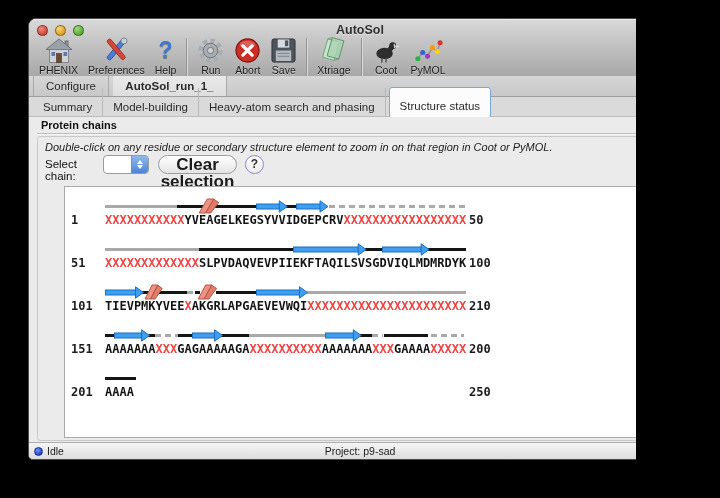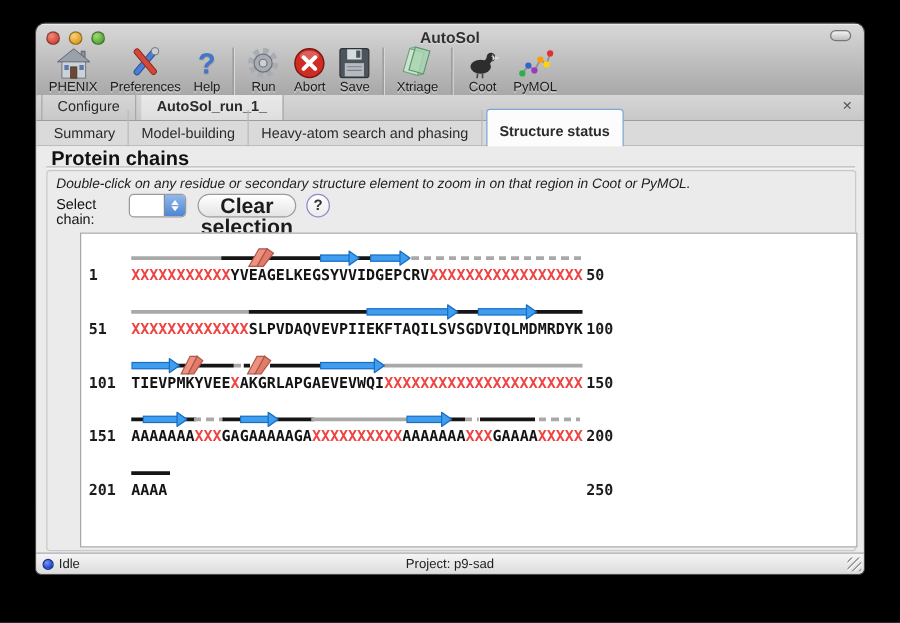--- a/index.html
+++ b/index.html
@@ -1,16 +1,16 @@
 <!DOCTYPE html>
 <html><head>
 <meta charset="utf-8">
 <style>
   html,body{margin:0;padding:0;background:#000;}
-  .stage{position:relative;width:720px;height:498px;background:#000;overflow:hidden;
+  .stage{position:relative;width:636px;height:498px;background:#000;overflow:hidden;
          font-family:"Liberation Sans",sans-serif;-webkit-font-smoothing:antialiased;}
   .window{position:absolute;left:28px;top:18px;width:664px;height:442px;
           background:#ebebeb;border-radius:8px 8px 5px 5px;overflow:hidden;
           box-shadow:0 8px 22px rgba(0,0,0,.75);border:1px solid #4a4a4a;box-sizing:border-box;}
   
   .header{position:absolute;left:0;top:0;right:0;height:57px;
           background:linear-gradient(#d9d9d9,#c7c7c7 35%,#a8a8a8);
           border-bottom:1px solid #8c8c8c;box-shadow:inset 0 1px 0 #ececec;}
   .title{position:absolute;left:0;right:0;top:4px;text-align:center;font-size:12.5px;
          font-weight:bold;color:#303030;text-shadow:0 1px 0 rgba(255,255,255,.5);}
@@ -34,25 +34,25 @@
            background:linear-gradient(#d6d6d6,#c8c8c8);border-bottom:1px solid #9e9e9e;box-sizing:border-box;}
   .mtab{display:inline-block;height:20px;line-height:20px;padding:0 12px;font-size:11.5px;color:#2b2b2b;
         border-right:1px solid #a8a8a8;vertical-align:top;}
   .mtab.first{border-left:1px solid #a8a8a8;margin-left:4px;}
   .mtab.active{background:linear-gradient(#e9e9e9,#dedede);font-weight:bold;}
   .tabclose{position:absolute;right:9px;top:3px;font-size:10px;color:#555;line-height:14px;}
   .tabrow2{position:absolute;left:0;top:78px;right:0;height:20px;background:#dadada;
            border-bottom:1px solid #bdbdbd;box-sizing:border-box;display:flex;align-items:center;padding-left:4px;}
   .stab{height:16px;line-height:16px;padding:11px 10px;font-size:11.5px;color:#2b2b2b;
         border-right:1px solid #b9b9b9;text-align:center;}
-  .stab.selected{background:#fcfcfc;border:1px solid #7ba7d7;border-radius:3px;font-weight:bold;
+  .stab.selected{background:#fcfcfc;border:1px solid #7ba7d7;border-radius:3px;font-weight:normal;
                  height:15px;line-height:15px;margin-left:3px;}
   
   .contentarea{position:absolute;left:0;top:98px;right:0;bottom:17px;background:#ebebeb;}
-  .heading{position:absolute;left:12px;top:2px;font-size:16px;font-weight:bold;color:#111;}
+  .heading{position:absolute;left:12px;top:2px;font-size:11px;font-weight:bold;color:#111;}
   .rule{position:absolute;left:8px;right:7px;top:16px;height:1px;background:#bdbdbd;box-shadow:0 1px 0 #f7f7f7;}
   .groupbox{position:absolute;left:8px;right:6px;top:19px;bottom:1px;border:1px solid #c9c9c9;
             border-radius:3px;box-sizing:border-box;}
   .instruction{position:absolute;left:16px;top:24px;font-size:11px;font-style:italic;color:#1d1d1d;}
   .selectrow{position:absolute;left:16px;top:38px;height:20px;}
   .sel-label{position:absolute;left:0;top:3px;font-size:11.5px;color:#111;}
   .chain-select{position:absolute;left:58px;top:0;width:46px;height:19px;background:#fff;
                 border:1px solid #9a9a9a;border-radius:4px;box-sizing:border-box;overflow:hidden;}
   .chain-stepper{position:absolute;right:0;top:0;bottom:0;width:16px;
                  background:linear-gradient(#8fb9ec,#4f84d4);border-left:1px solid #8a8a8a;
@@ -290,21 +290,21 @@
               </svg>
               <svg width="47.65200000000001" height="13" viewBox="0 0 47.65200000000001 13" style="left: 277.248px; top: 3px;">
                 <rect x="0.5" y="4" width="39.15200000000001" height="5" fill="#3f9ef0" stroke="#1b6ec2" stroke-width="1"></rect>
                 <polygon points="39.15200000000001,0.8 47.15200000000001,6.5 39.15200000000001,12.2" fill="#3f9ef0" stroke="#1b6ec2" stroke-width="1" stroke-linejoin="round"></polygon>
               </svg>
             </div>
             <div class="seqtext"><span class="seg-dim">XXXXXXXXXXXXX</span><span class="seg-solid">SLPVDAQVEVPIIEKFTAQILSVSGDVIQLMDMRDYK</span></div>
           </div>
           <div class="seqrow" style="top: 96px;">
             <div class="rownum start">101</div>
-            <div class="rownum end">150</div>
+            <div class="rownum end">210</div>
             <div class="strtrack">
               <div class="ln black" style="left: 36.1px; width: 46.208px;"></div>
               <div class="ln dash" style="left: 82.308px; width: 7.22px;"></div>
               <div class="ln black" style="left: 89.528px; width: 5.776px;"></div>
               <div class="ln black" style="left: 111.188px; width: 41.876px;"></div>
               <div class="ln gray" style="left: 202.16px; width: 158.84px;"></div>
               <svg width="38.988" height="13" viewBox="0 0 38.988 13" style="left: 0px; top: 3px;">
                 <rect x="0.5" y="4" width="30.488" height="5" fill="#3f9ef0" stroke="#1b6ec2" stroke-width="1"></rect>
                 <polygon points="30.488,0.8 38.488,6.5 30.488,12.2" fill="#3f9ef0" stroke="#1b6ec2" stroke-width="1" stroke-linejoin="round"></polygon>
               </svg>

